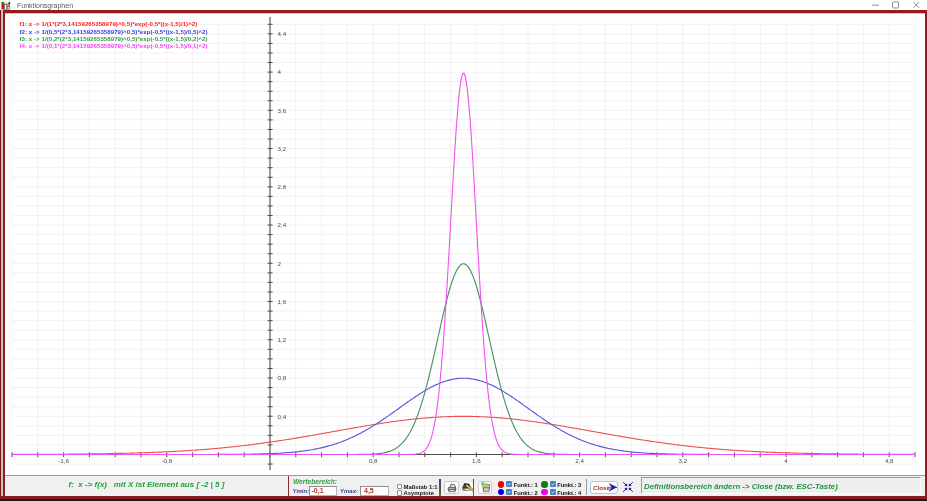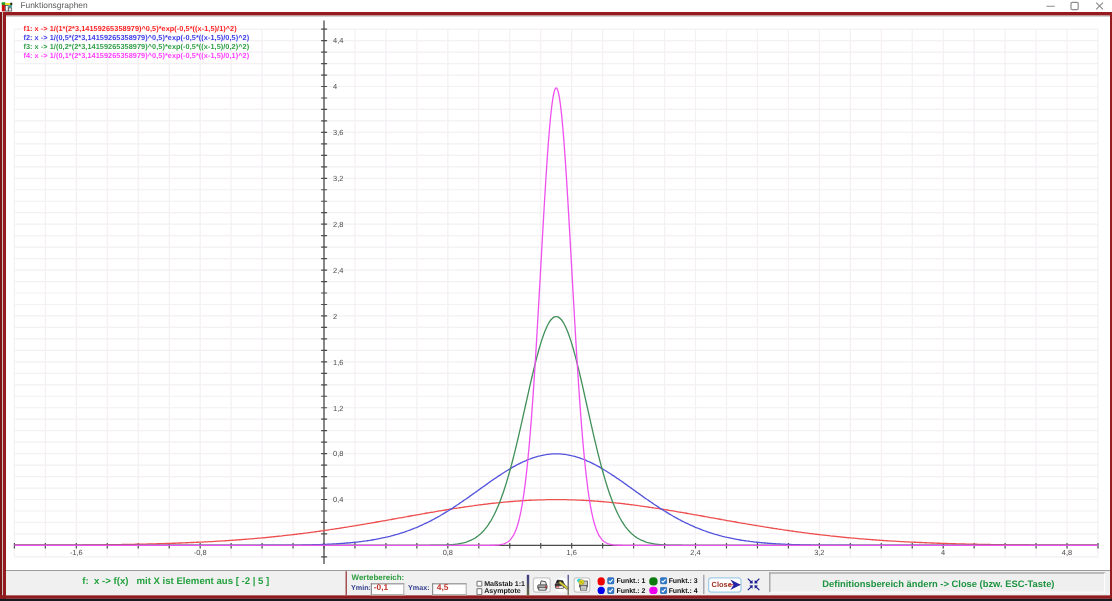--- a/index.html
+++ b/index.html
@@ -1,16 +1,16 @@
 <!DOCTYPE html>
 <html><head><meta charset="utf-8"><style>
 *{margin:0;padding:0;box-sizing:border-box}
 body{width:927px;height:501px;position:relative;background:#fff;overflow:hidden;font-family:"Liberation Sans",sans-serif}
 .abs{position:absolute}
-.bi{font-weight:bold;}
+.bi{font-weight:bold;font-style:italic}
 </style></head>
 <body>
 <div class="abs" style="left:0;top:0;width:927px;height:10px;background:#fff"></div>
 <svg class="abs" style="left:1px;top:1px" width="10" height="9" viewBox="0 0 10 9">
  <rect x="0.5" y="2.5" width="2.6" height="6" fill="#cc1111"></rect>
  <rect x="0.2" y="0.8" width="3.4" height="2.2" rx="1" fill="#18a018"></rect>
  <rect x="3.4" y="1.6" width="5.2" height="1.8" fill="#e8e020"></rect>
  <rect x="3.6" y="3.6" width="2.2" height="4.6" fill="#ffffff" stroke="#222" stroke-width="0.5"></rect>
  <rect x="6.2" y="3.4" width="2.6" height="2" fill="#2aa0a0"></rect>
  <rect x="6.2" y="5.6" width="2.6" height="2.6" fill="#e8e8e8" stroke="#333" stroke-width="0.5"></rect>
@@ -148,12 +148,12 @@
   <path d="M6.7 6.7 L7.0 9.6 L9.6 7.0 Z"></path>
  </g>
  <g stroke="#1c1c90" stroke-width="1">
   <path d="M4.4 4.4 L1.2 1.2"></path>
       <path d="M7.6 4.4 L10.8 1.2"></path>
   <path d="M4.4 7.6 L1.2 10.8"></path>
       <path d="M7.6 7.6 L10.8 10.8"></path>
  </g>
 </svg>
 <div class="abs" style="left:641px;top:477.3px;width:279.5px;height:17.2px;background:#efefef;border:1px solid;border-color:#9a9a9a #fdfdfd #fdfdfd #9a9a9a"></div>
-<div class="abs bi" style="left:644px;top:482.4px;width:276px;text-align:center;font-size:7.8px;color:#1e9440">Definitionsbereich ändern -&gt; Close (bzw. ESC-Taste)</div>
+<div class="abs bi" style="left:644px;top:482.4px;width:276px;text-align:left;font-size:7.8px;color:#1e9440">Definitionsbereich ändern -&gt; Close (bzw. ESC-Taste)</div>
 </body></html>

